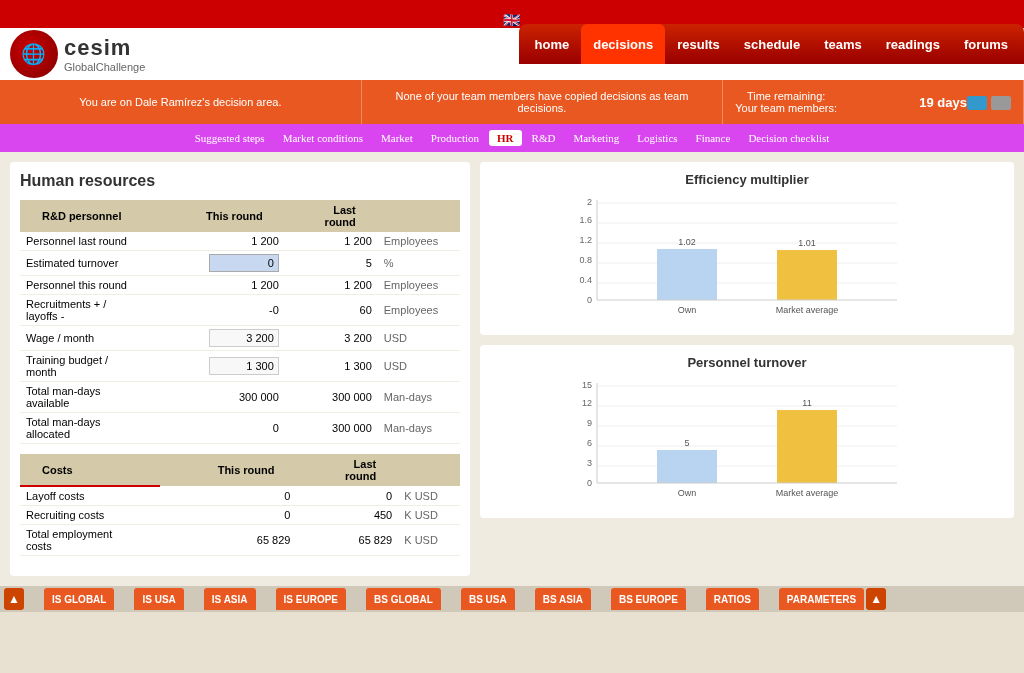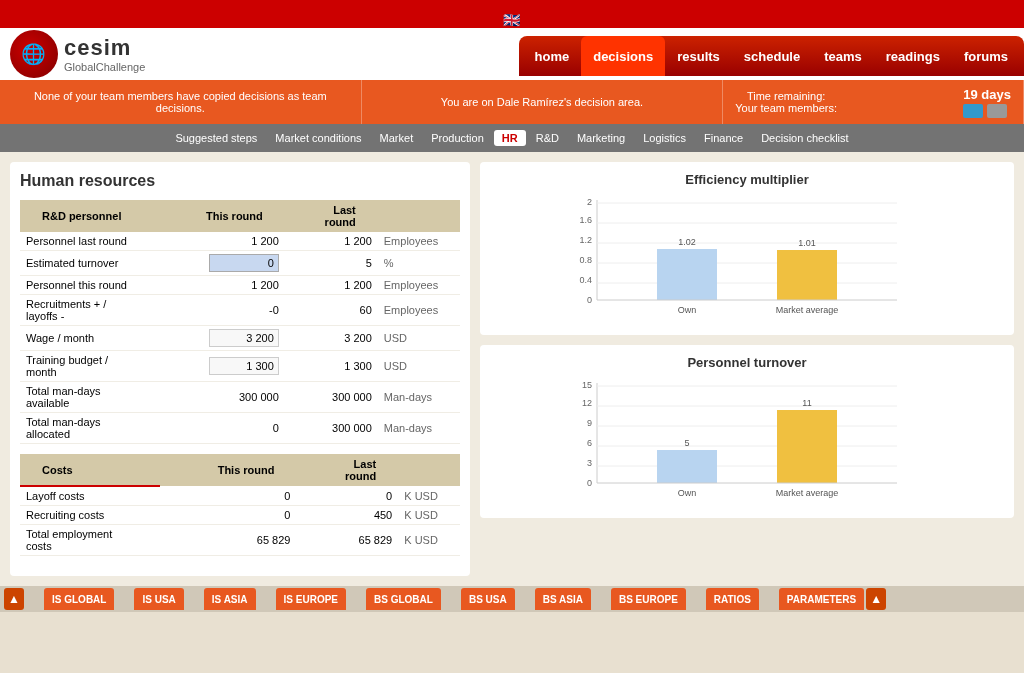--- a/index.html
+++ b/index.html
@@ -12,31 +12,31 @@
     
     .header { background: white; height: 52px; display: flex; align-items: center; padding-left: 10px; position: relative; }
     .logo { display: flex; align-items: center; gap: 6px; }
     .logo-circle { width: 48px; height: 48px; background: radial-gradient(circle at 40% 40%, #cc0000, #800000); border-radius: 50%; display: flex; align-items: center; justify-content: center; }
     .logo-circle span { color: white; font-size: 18px; font-weight: bold; }
     .logo-text { display: flex; flex-direction: column; }
     .logo-text .cesim { font-size: 22px; font-weight: bold; color: #333; letter-spacing: 1px; }
     .logo-text .sub { font-size: 11px; color: #666; }
 
     
-    .nav { position: absolute; right: 0; bottom: 4px; background: linear-gradient(to bottom, #cc2200, #990000); border-radius: 8px 8px 0 0; display: flex; align-items: center; padding: 0 4px; height: 40px; }
+    .nav { position: absolute; right: 0; bottom: 16px; background: linear-gradient(to bottom, #cc2200, #990000); border-radius: 8px 8px 0 0; display: flex; align-items: center; padding: 0 4px; height: 40px; }
     .nav a { color: white; font-size: 13px; font-weight: bold; padding: 0 12px; text-decoration: none; height: 40px; display: flex; align-items: center; }
     .nav a.active { background: #ff3300; border-radius: 6px 6px 0 0; }
 
     
     .info-bar { background: #e85820; display: flex; height: 44px; }
     .info-cell { flex: 1; display: flex; align-items: center; justify-content: center; color: white; font-size: 11px; text-align: center; border-right: 1px solid rgba(255,255,255,0.3); padding: 4px 8px; }
     .info-cell.time { flex: 0.8; justify-content: space-between; padding: 4px 12px; }
 
     
-    .sub-nav { background: #737373; display: flex; align-items: center; justify-content: center; height: 28px; gap: 2px; padding: 0 8px; }
+    .sub-nav { background: #d946ef; display: flex; align-items: center; justify-content: center; height: 28px; gap: 2px; padding: 0 8px; font-family: Liberation Serif, serif; }
     .sub-nav a { color: white; font-size: 11px; padding: 2px 8px; text-decoration: none; border-radius: 3px; }
     .sub-nav a.active { background: white; color: #cc0000; font-weight: bold; }
 
     
     .main { display: flex; padding: 10px; gap: 10px; background: #f0ebe0; }
 
     
     .left-panel { width: 460px; background: white; border-radius: 4px; padding: 10px; }
     .panel-title { font-size: 16px; font-weight: bold; color: #333; margin-bottom: 10px; }
 
@@ -92,31 +92,31 @@
     <a>results</a>
     <a>schedule</a>
     <a>teams</a>
     <a>readings</a>
     <a>forums</a>
   </nav>
 </div>
 
 <div class="info-bar">
   <div class="info-cell">
+    <span>You are on Dale Ramírez's decision area.</span>
+  </div>
+  <div class="info-cell">
     <span>None of your team members have copied decisions as team decisions.</span>
-  </div>
-  <div class="info-cell">
-    <span>You are on Dale Ramírez's decision area.</span>
   </div>
   <div class="info-cell time">
     <div>
       <div>Time remaining:</div>
       <div>Your team members:</div>
     </div>
-    <div style="display:flex;flex-direction:column;align-items:flex-start;">
+    <div style="display:flex;align-items:center;">
       <span style="color:white;font-weight:bold;font-size:13px;">19 days</span>
       <div style="display:flex;gap:4px;margin-top:2px;">
         <div style="width:20px;height:14px;background:#3399cc;border-radius:2px;"></div>
         <div style="width:20px;height:14px;background:#999;border-radius:2px;"></div>
       </div>
     </div>
   </div>
 </div>
 
 <div class="sub-nav">

